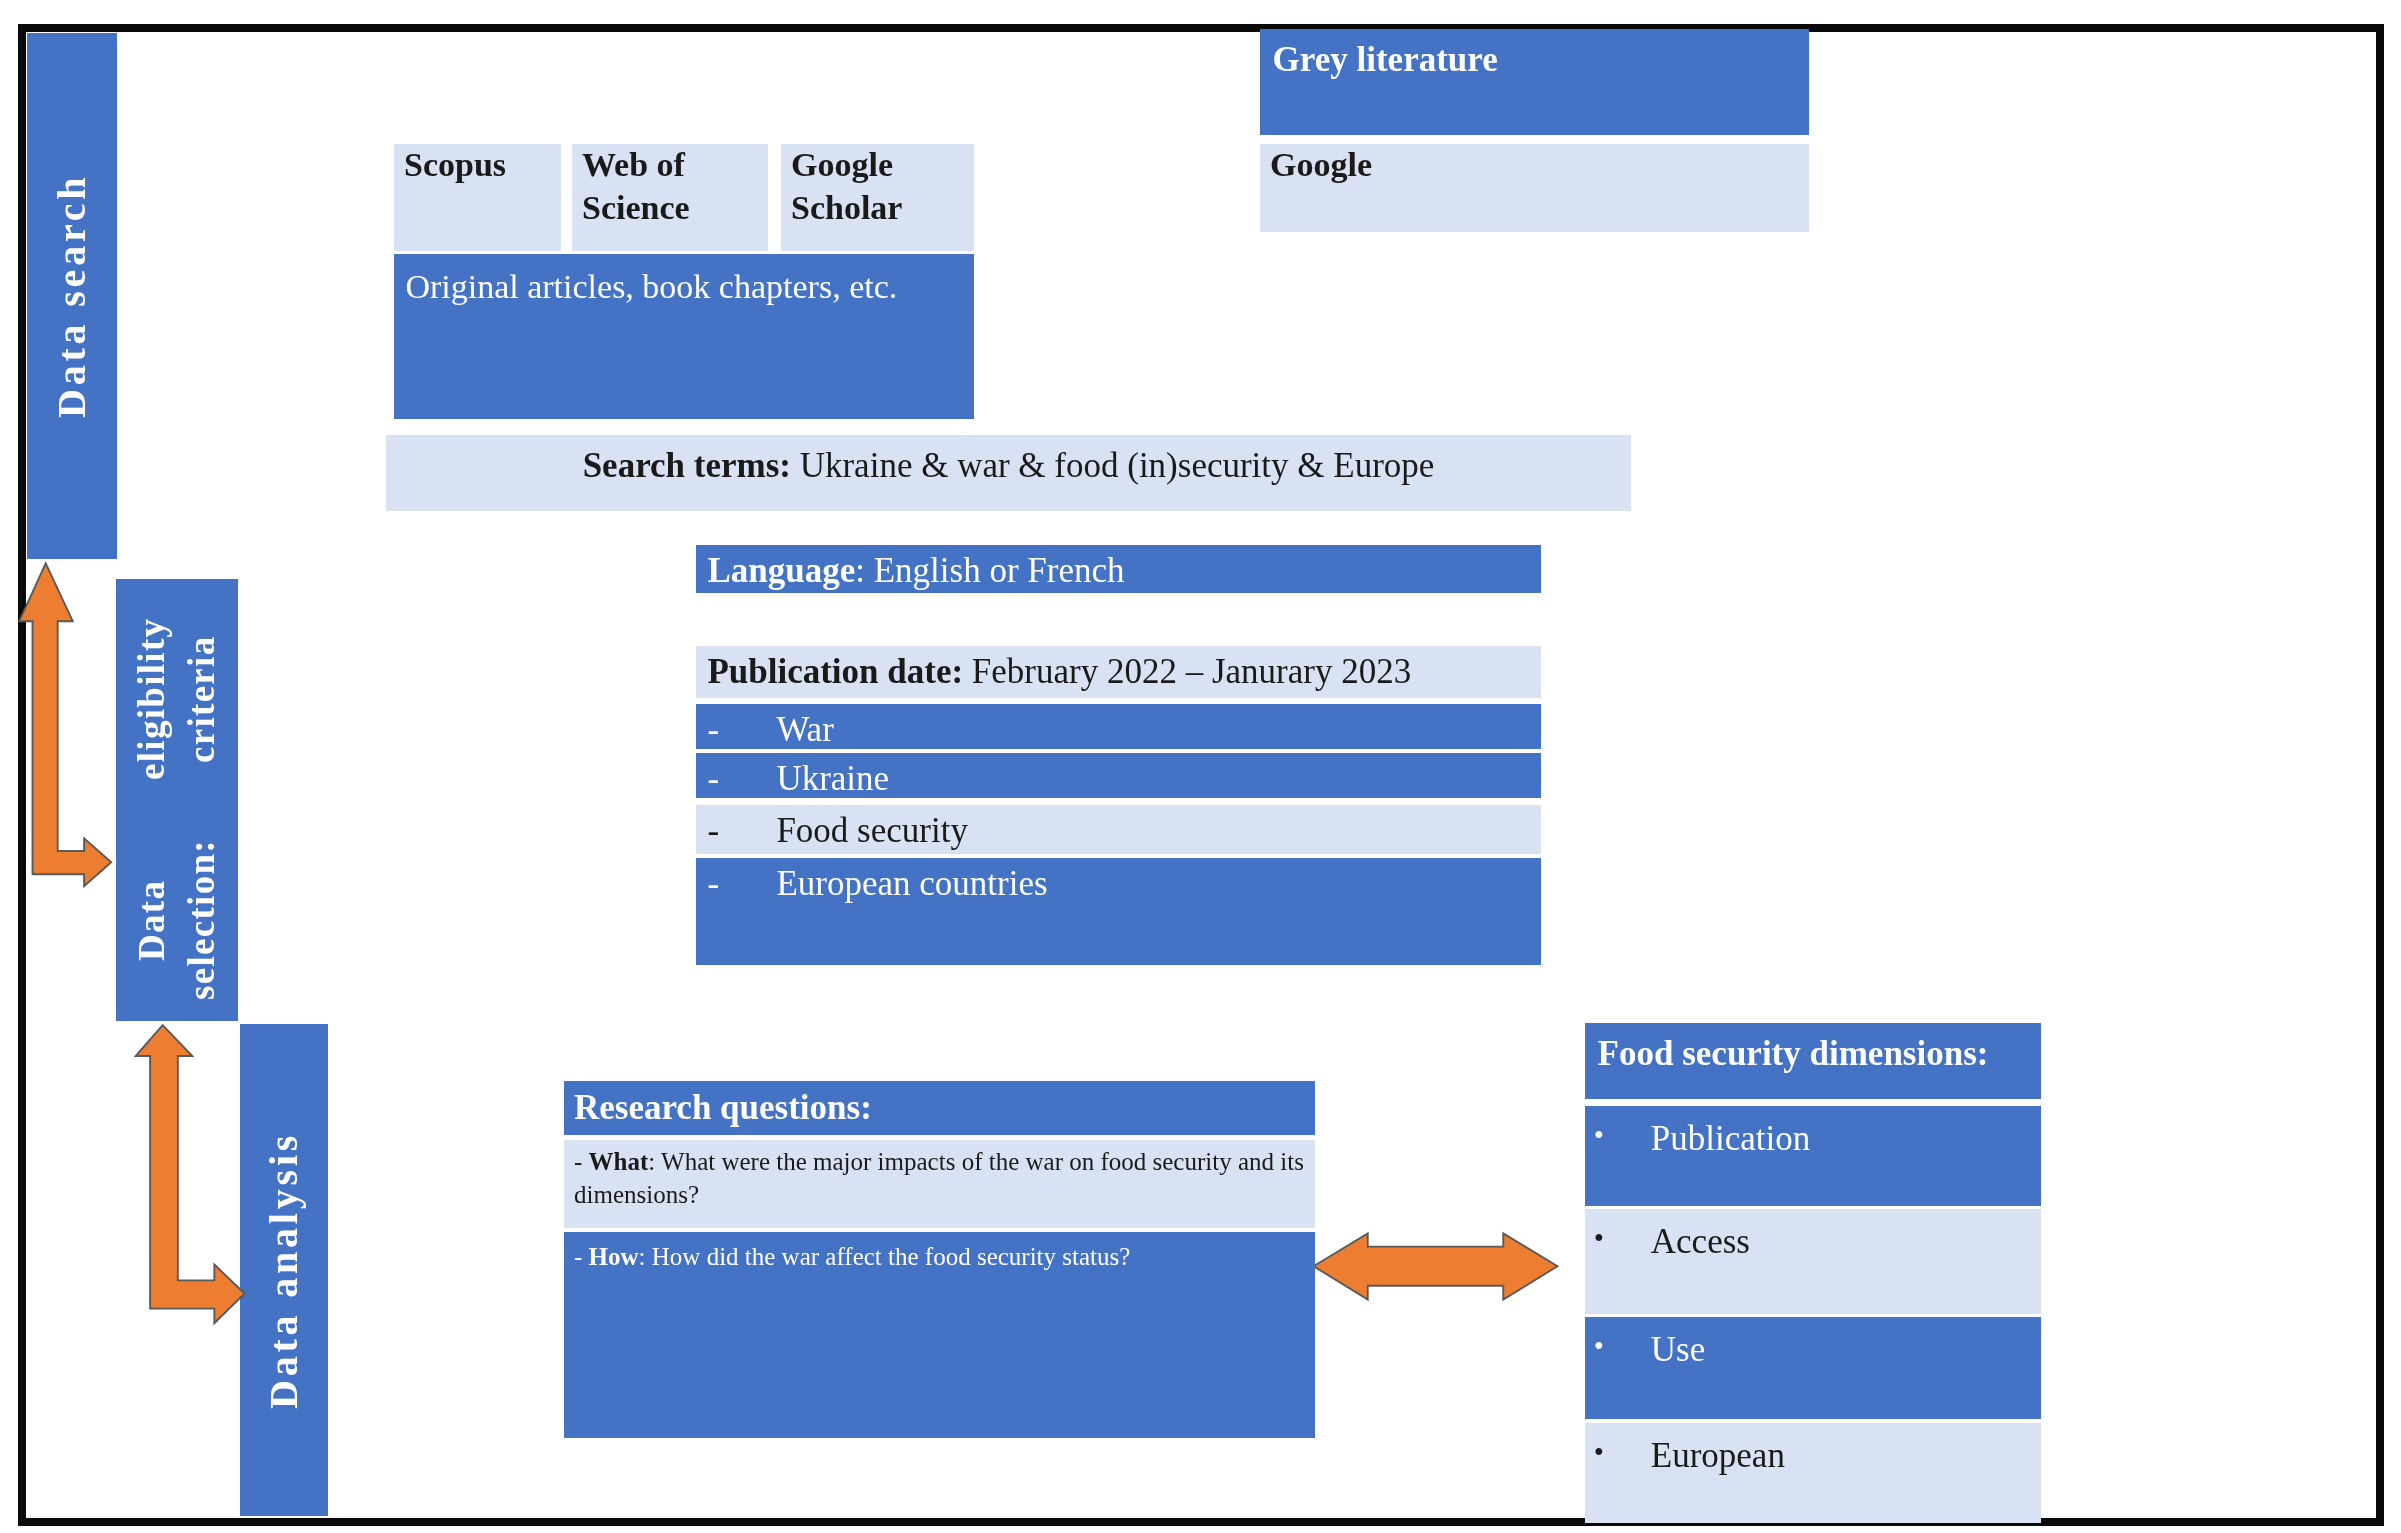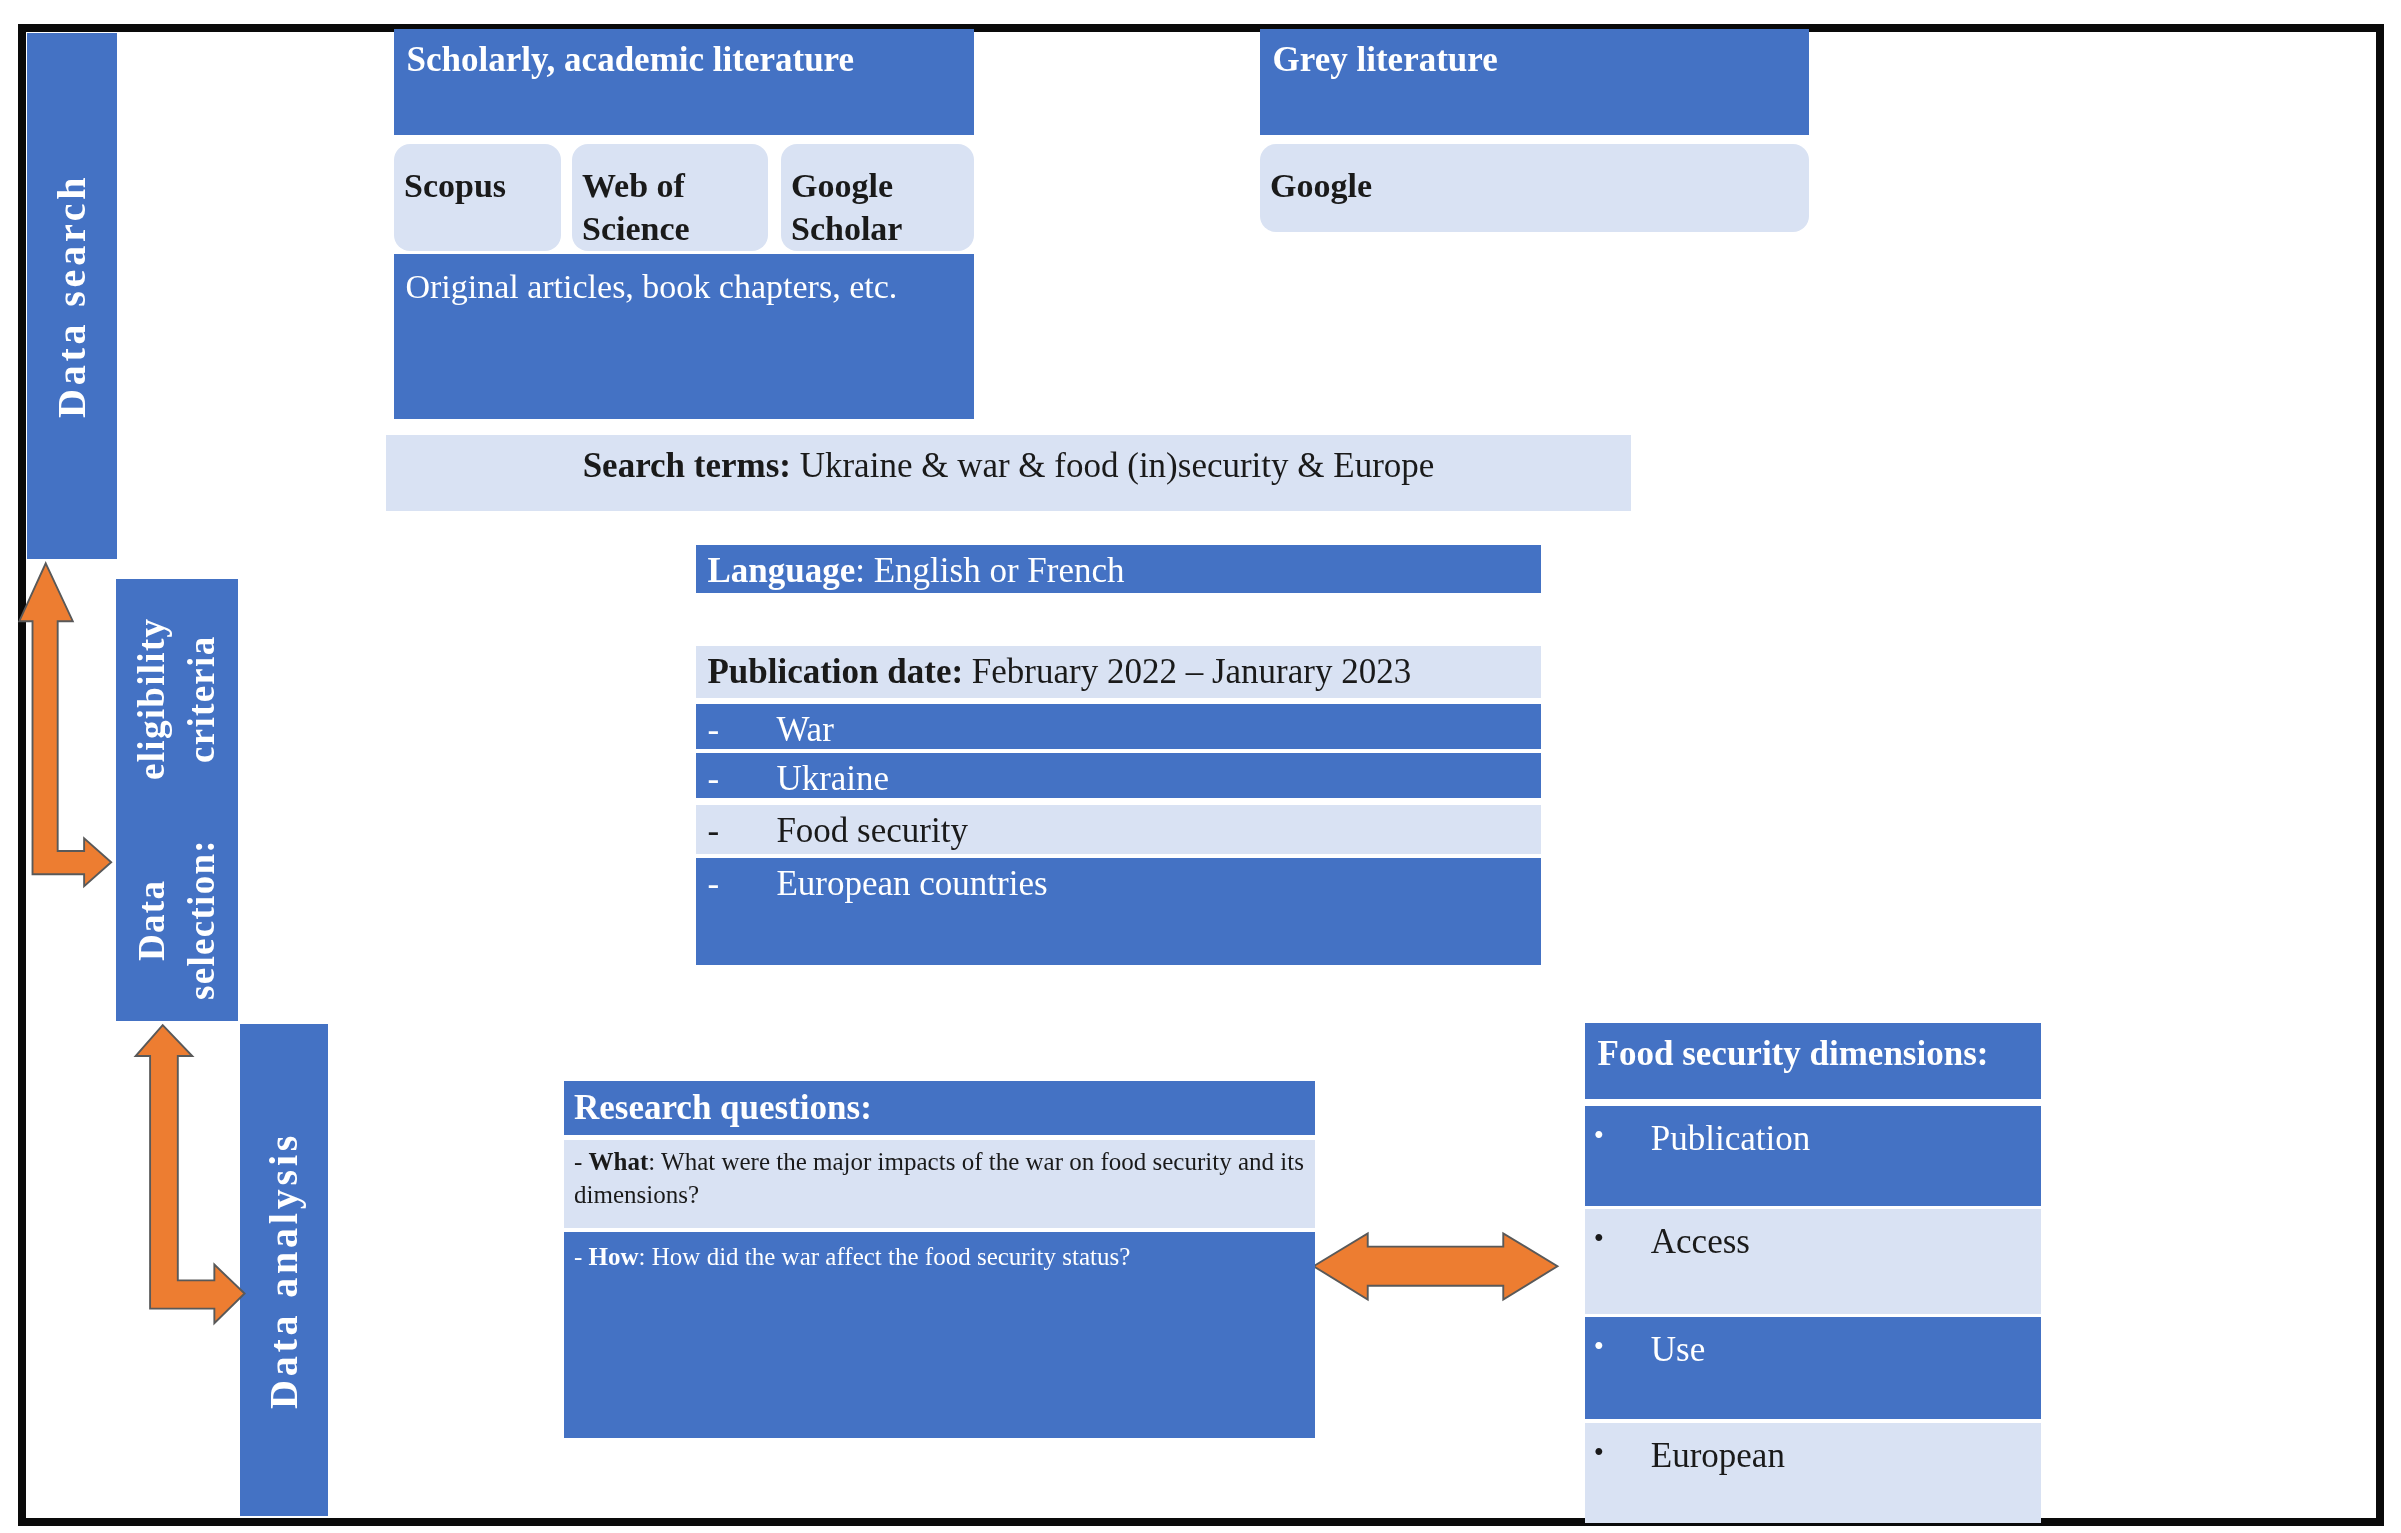--- a/index.html
+++ b/index.html
@@ -9,21 +9,21 @@
     background:#ffffff;
     font-family:"Liberation Serif","DejaVu Serif",serif;
     overflow:hidden;
   }
   .abs{position:absolute;box-sizing:border-box;}
   .frame{border:8.8px solid #0a0a0a;}
   .blue{background:#4472C4;color:#ffffff;}
   .light{background:#D9E2F3;color:#1a1a1a;}
   .hdr{font-weight:bold;font-size:35px;padding:10px 12.6px;line-height:1.2;}
   .body-txt{font-size:34px;padding:7.6px 11.4px;line-height:1.45;}
-  .db-cell{font-weight:bold;font-size:34px;padding:21px 10px;line-height:1.25;border-radius:16px;}
+  .db-cell{font-weight:bold;font-size:34px;padding:0 10px;line-height:1.25;}
   .vlabel{
     writing-mode:vertical-rl;
     transform:rotate(180deg);
     text-align:center;
     width:100%;height:100%;
     display:flex;align-items:center;justify-content:center;
     font-weight:bold;color:#fff;
     font-size:40px;letter-spacing:3.8px;
     line-height:1.35;
   }
@@ -69,23 +69,20 @@
   </svg>
 
   <svg class="abs" style="left:123px;top:1022px;" width="126" height="310" viewBox="0 0 200 492">
     <polygon class="arrow-shape" points="63,5 110,54 87,54 87,410 145,410 145,385 193,431 145,478 145,455 43,455 43,54 20,54"></polygon>
   </svg>
 
   <svg class="abs" style="left:1311px;top:1230px;" width="249" height="73" viewBox="0 0 395 115">
     <polygon class="arrow-shape" points="4,57 90,5 90,26 305,26 305,5 391,57 305,110 305,88 90,88 90,110"></polygon>
   </svg>
 
-  <div class="abs blue hdr" style="left:394px;top:29px;width:580px;height:106px;">
-    <span>Scholarly, academic literature</span>
-  </div>
 
   <div class="abs light db-cell" style="left:394px;top:144px;width:167px;height:107px;">
     <span>Scopus</span>
   </div>
   <div class="abs light db-cell" style="left:572px;top:144px;width:196px;height:107px;">
     <span>Web of Science</span>
   </div>
   <div class="abs light db-cell" style="left:781px;top:144px;width:193px;height:107px;">
     <span>Google Scholar</span>
   </div>

